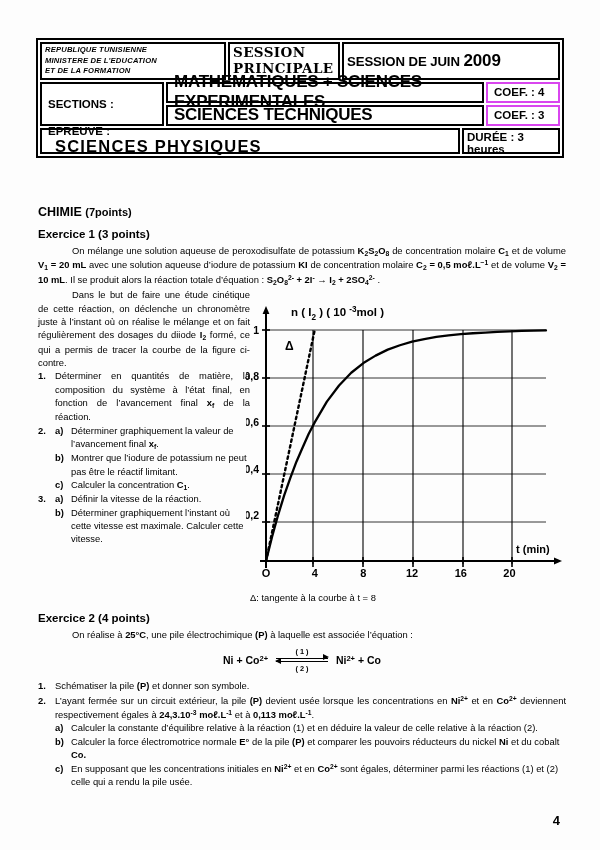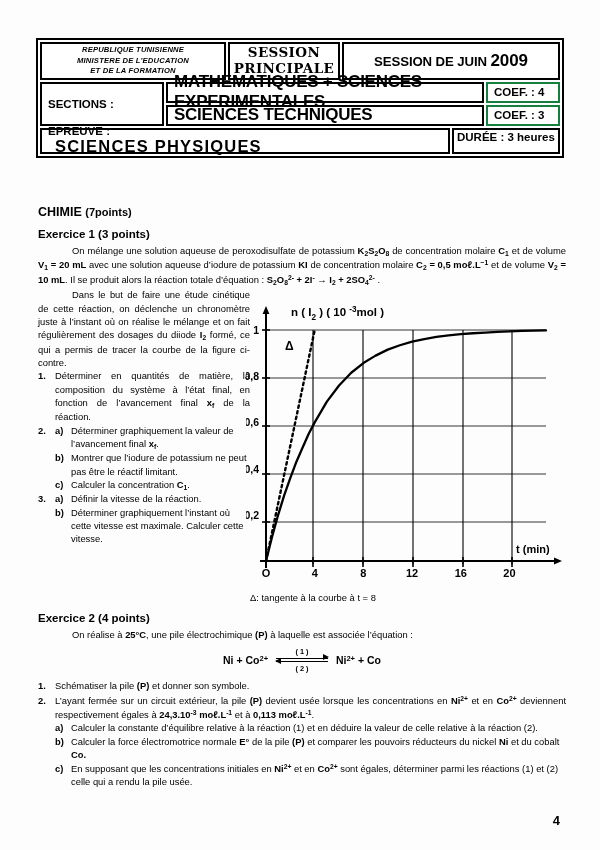--- a/index.html
+++ b/index.html
@@ -37,21 +37,21 @@
   .hdr-row {
     display: flex;
     align-items: stretch;
   }
   .hdr-row + .hdr-row { margin-top: 2px; }
   .cell {
     border: 2px solid #000;
     box-sizing: border-box;
     display: flex;
     flex-direction: column;
-    align-items: center;
+    align-items: flex-start;
     justify-content: center;
     text-align: center;
     padding: 1px 3px;
     background: #fff;
   }
   .cell.left { align-items: flex-start; text-align: left; }
 
   .c-ministry {
     width: 186px;
     font-style: italic;
@@ -106,21 +106,21 @@
     display: flex;
     align-items: center;
     padding-left: 6px;
     letter-spacing: -0.25px;
     background: #fff;
     height: 21px;
   }
   .c-coef {
     width: 74px;
     margin-left: 2px;
-    border: 2px solid #15803d;
+    border: 2px solid #d946ef;
     box-sizing: border-box;
     font-weight: bold;
     font-size: 11.5px;
     display: flex;
     align-items: center;
     padding-left: 6px;
     background: #fff;
     height: 21px;
   }
 
@@ -132,21 +132,21 @@
     align-items: baseline;
     padding-left: 6px;
     height: 26px;
   }
   .c-epreuve .big {
     font-size: 16.5px;
     letter-spacing: 1.2px;
     margin-left: 7px;
   }
   .c-duree {
-    width: 108px;
+    width: 98px;
     margin-left: 2px;
     font-weight: bold;
     font-size: 11.5px;
     align-items: center;
     justify-content: flex-start;
     height: 26px;
   }
 
   
   .body-area {

